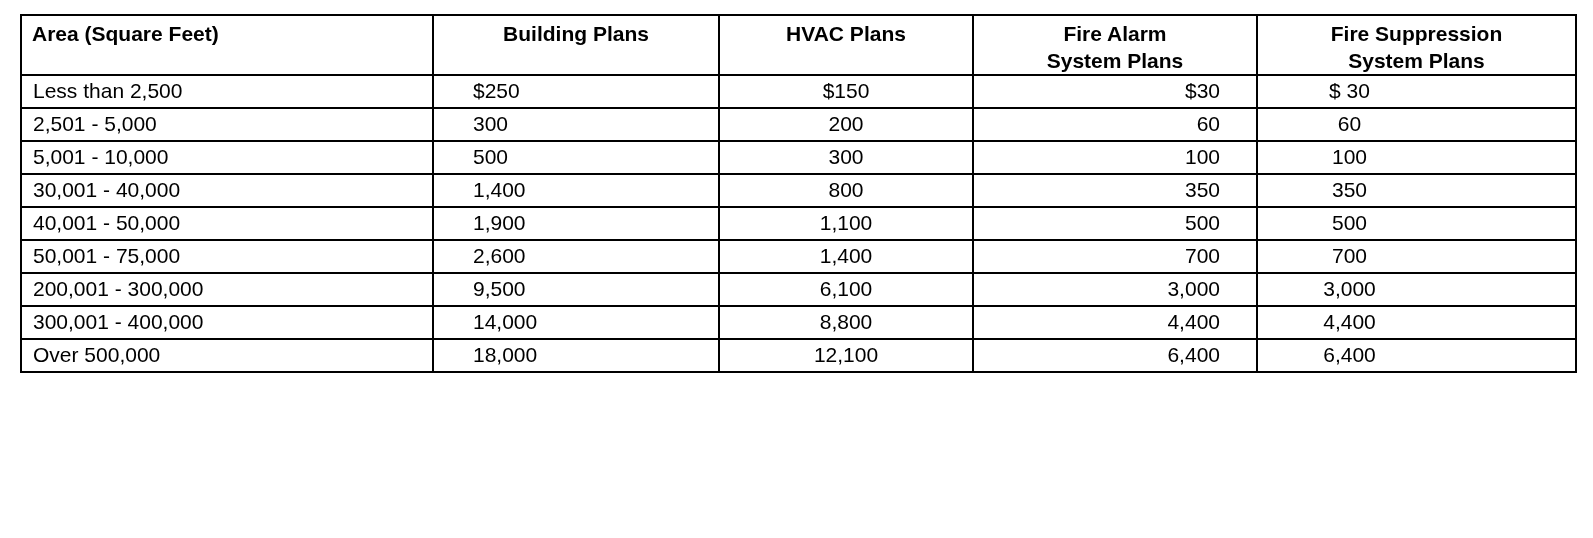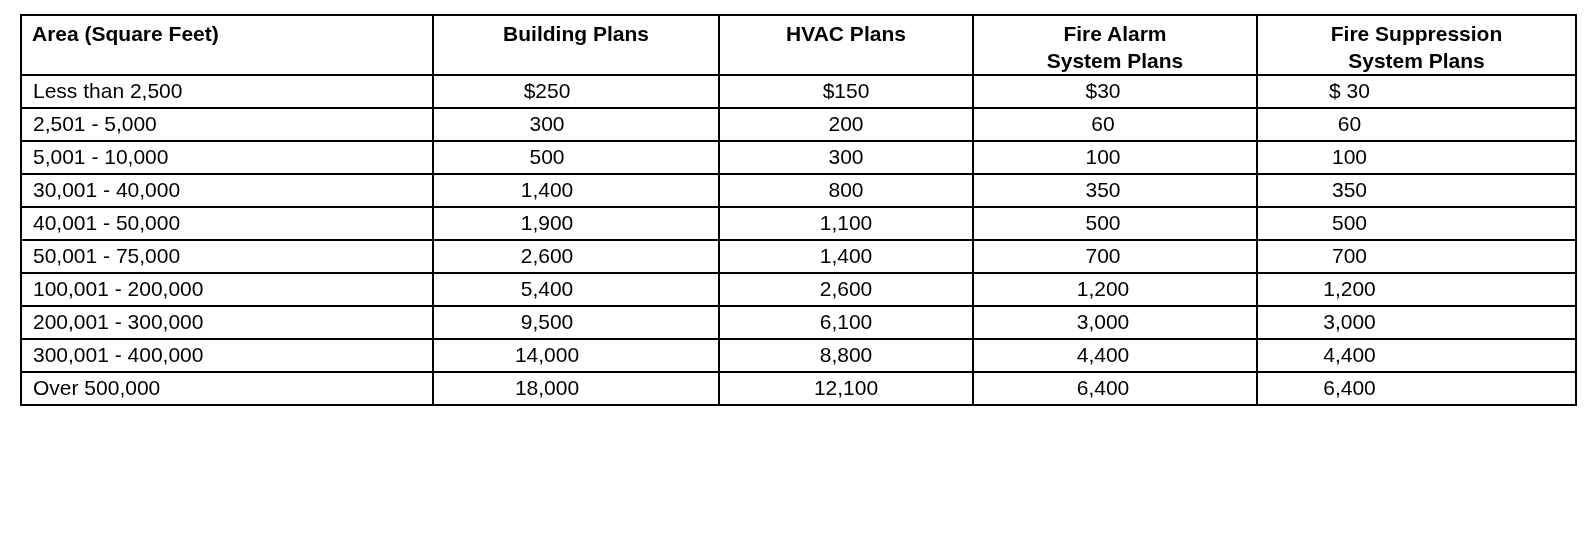--- a/index.html
+++ b/index.html
@@ -34,23 +34,23 @@
     text-align: center;
     height: 59px;
     padding-top: 4px;
     line-height: 27px;
     margin-top: 43px;
   }
   thead th.col-area { text-align: left; padding-left: 10px; }
   tbody tr { height: 32px; }
   tbody td { vertical-align: middle; line-height: 30px; padding-bottom: 1px; }
   td.col-area      { text-align: left;   padding-left: 11px; border-radius: 15px; }
-  td.col-building  { text-align: center; padding-right: 58px; }
+  td.col-building  { text-align: left; padding-right: 58px; padding-left: 39px; }
   td.col-hvac      { text-align: center; }
-  td.col-firealarm { text-align: center; padding-right: 24px; }
+  td.col-firealarm { text-align: right; padding-right: 36px; }
   td.col-firesupp  { text-align: center; padding-right: 134px; }
 </style>
 </head>
 <body>
 
 <div class="page">
   <table class="fee-table">
     <colgroup>
       <col class="c1">
         <col class="c2">
@@ -104,27 +104,20 @@
           <td class="col-firesupp">500</td>
         </tr>
         <tr>
           <td class="col-area">50,001 - 75,000</td>
           <td class="col-building">2,600</td>
           <td class="col-hvac">1,400</td>
           <td class="col-firealarm">700</td>
           <td class="col-firesupp">700</td>
         </tr>
         <tr>
-          <td class="col-area">100,001 - 200,000</td>
-          <td class="col-building">5,400</td>
-          <td class="col-hvac">2,600</td>
-          <td class="col-firealarm">1,200</td>
-          <td class="col-firesupp">1,200</td>
-        </tr>
-        <tr>
           <td class="col-area">200,001 - 300,000</td>
           <td class="col-building">9,500</td>
           <td class="col-hvac">6,100</td>
           <td class="col-firealarm">3,000</td>
           <td class="col-firesupp">3,000</td>
         </tr>
         <tr>
           <td class="col-area">300,001 - 400,000</td>
           <td class="col-building">14,000</td>
           <td class="col-hvac">8,800</td>

